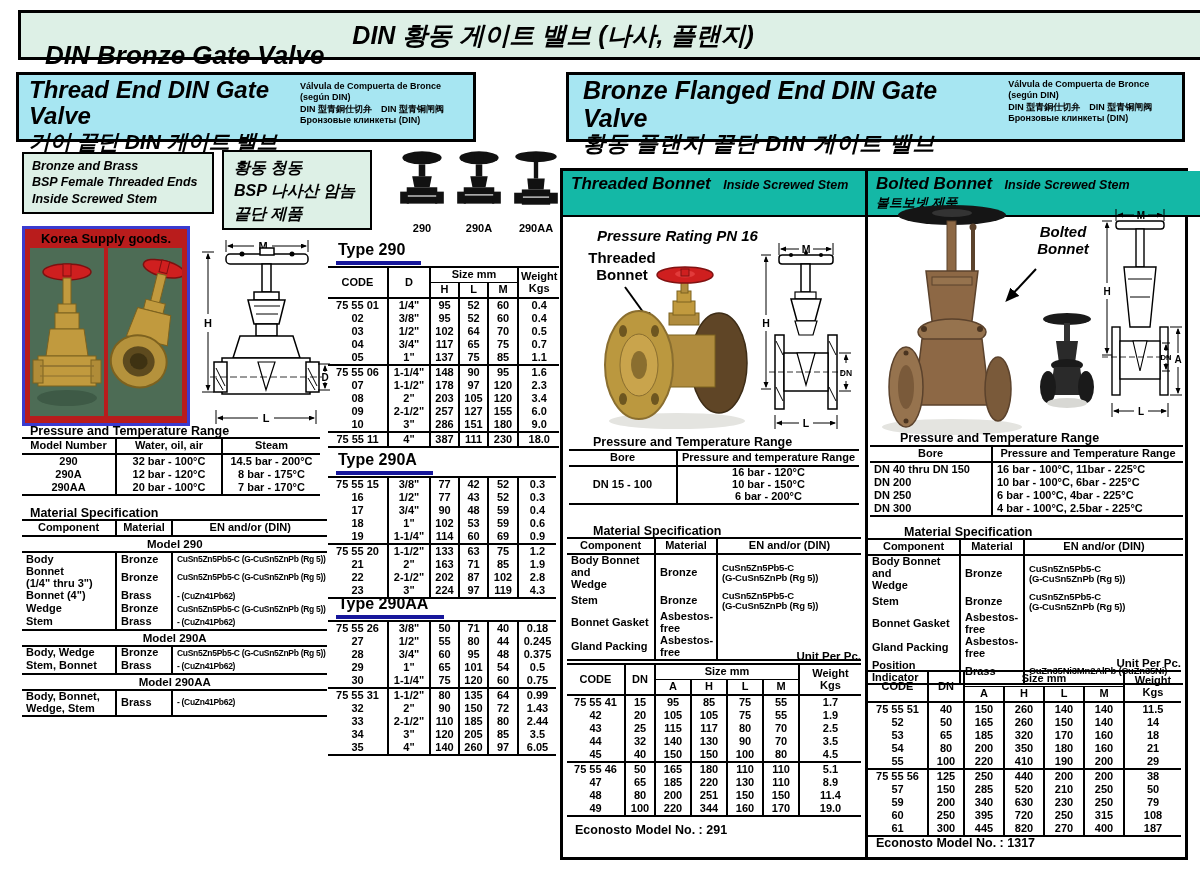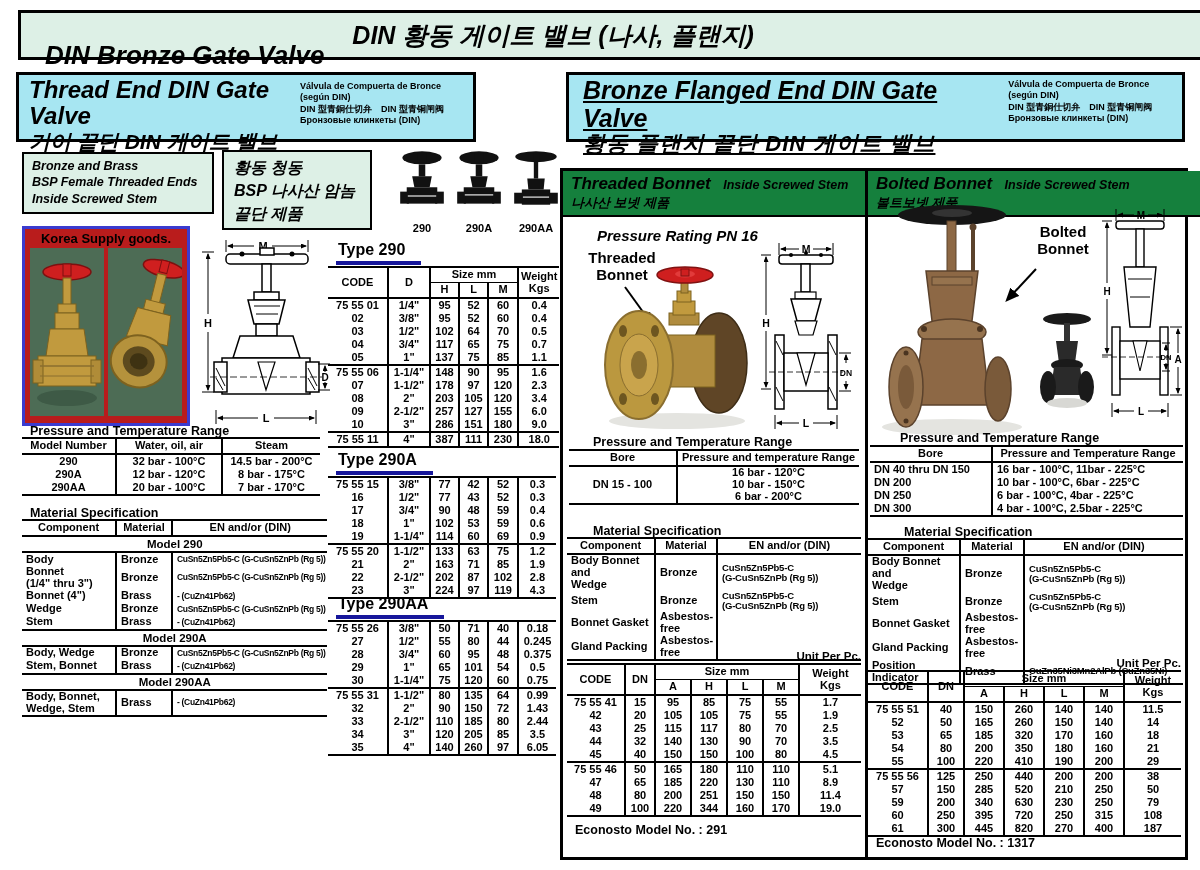--- a/index.html
+++ b/index.html
@@ -26,21 +26,21 @@
   .en{font-size:8.5px !important;letter-spacing:-0.3px;white-space:nowrap;}
   .en2{font-size:9.5px !important;letter-spacing:-0.2px;white-space:nowrap;}
   .title-sm{font-size:12.5px;font-weight:bold;}
   .type-title{font-size:16px;font-weight:bold;display:inline-block;border-bottom:4px solid #16169b;padding:0 16px 2px 2px;}
   .ptbl td{height:15px;}
   .mtbl td{font-size:10px;height:14px;line-height:1.15;}
   .rowgap td{padding-top:1px;padding-bottom:1px;}
   
   #rbox{left:560px;top:168px;width:622px;height:686px;border:3px solid #000;}
   #rdivider{left:302px;top:0;width:3px;height:686px;background:#000;}
-  .subcell{background:#15803d;border-bottom:2.5px solid #000;height:46px;box-sizing:border-box;padding:3px 8px 0 8px;}
+  .subcell{background:#14b8a6;border-bottom:2.5px solid #000;height:46px;box-sizing:border-box;padding:3px 8px 0 8px;}
   .econ{font-size:12.5px;font-weight:bold;}
   .unit{font-size:11.5px;font-weight:bold;text-align:right;}
   svg text{font-family:"Liberation Sans",sans-serif;}
 </style>
 </head>
 <body>
 
 <div class="abs banner" style="left:18px;top:10px;width:1161px;height:44px;">
   <span class="bi" style="font-size:26px;margin-top:41px;">DIN Bronze Gate Valve</span>
   <span class="bi" style="font-size:25px;margin-left:28px;">DIN 황동 게이트 밸브 (나사, 플랜지)</span>
@@ -52,21 +52,21 @@
     <div class="bi" style="font-size:21px;line-height:1.1;">기어 끝단 DIN 게이트 밸브</div>
   </div>
   <div style="width:190px;padding:6px 6px 8px 0;font-size:9px;font-weight:bold;line-height:1.25;">
     <div>Válvula de Compuerta de Bronce (según DIN)</div>
     <div>DIN 型青銅仕切弁　DIN 型青铜闸阀</div>
     <div>Бронзовые клинкеты (DIN)</div>
   </div>
 </div>
 
 <div class="abs sechead" style="left:566px;top:72px;width:613px;height:64px;">
-  <div style="padding:2px 0 16px 14px;text-decoration:underline;">
+  <div style="padding:2px 0 16px 14px;">
     <div class="bi" style="font-size:25px;line-height:1.1;">Bronze Flanged End DIN Gate Valve</div>
     <div class="bi" style="font-size:22px;line-height:1.1;letter-spacing:1px;">황동 플랜지 끝단 DIN 게이트 밸브</div>
   </div>
   <div style="width:168px;padding:4px 6px 0 0;font-size:9px;font-weight:bold;line-height:1.25;">
     <div>Válvula de Compuerta de Bronce</div>
     <div>(según DIN)</div>
     <div>DIN 型青銅仕切弁　DIN 型青铜闸阀</div>
     <div>Бронзовые клинкеты (DIN)</div>
   </div>
 </div>
@@ -622,21 +622,20 @@
       </tbody>
     </table>
   </div>
 
 <div class="abs" id="rbox">
   <div class="abs" id="rdivider"></div>
 
   <div class="abs subcell" style="left:0;top:0;width:302px;">
     <span class="bi" style="font-size:17px;">Threaded Bonnet</span>
     <span class="bi" style="font-size:12.5px;margin-left:8px;">Inside Screwed Stem</span>
-    <div class="bi" style="font-size:13px;">나사산 보넷 제품</div>
   </div>
   <div class="abs subcell" style="left:305px;top:0;width:368px;">
     <span class="bi" style="font-size:17px;">Bolted Bonnet</span>
     <span class="bi" style="font-size:12.5px;margin-left:8px;">Inside Screwed Stem</span>
     <div class="bi" style="font-size:13px;">볼트보넷 제품</div>
   </div>
 
   <div class="abs bi" style="left:34px;top:56px;font-size:15px;">Pressure Rating PN 16</div>
   <div class="abs b" style="left:0px;top:78px;width:118px;text-align:center;font-size:15px;line-height:1.15;white-space:pre-line;">Threaded
 Bonnet</div>
@@ -904,21 +903,21 @@
           <circle cx="104" cy="130" r="3" fill="#4a3420"></circle>
         <polygon points="46,140 106,140 114,206 38,206" fill="#8d6845" stroke="#5b422c" stroke-width="1.5"></polygon>
         <ellipse cx="30" cy="188" rx="17" ry="40" fill="#96734e" stroke="#5b422c" stroke-width="1.5"></ellipse>
         <ellipse cx="30" cy="188" rx="8" ry="22" fill="#7a5a3a"></ellipse>
         <ellipse cx="122" cy="190" rx="13" ry="32" fill="#7a5a3a" stroke="#5b422c" stroke-width="1.5"></ellipse>
         <circle cx="30" cy="154" r="2.5" fill="#4a3420"></circle>
           <circle cx="30" cy="222" r="2.5" fill="#4a3420"></circle>
       </svg>
     </div>
 
-    <div class="abs b" style="left:148px;top:52px;width:94px;text-align:center;font-size:15px;line-height:1.15;white-space:pre-line;">Bolted
+    <div class="abs b" style="left:148px;top:52px;width:94px;text-align:center;font-size:15px;line-height:1.15;white-space:pre-line;font-style:italic;">Bolted
 Bonnet</div>
     <svg class="abs" style="left:130px;top:92px;" width="44" height="44" viewBox="0 0 44 44">
       <defs>
           <marker id="arR" markerWidth="8" markerHeight="8" refX="5" refY="3" orient="auto">
             <path d="M0,0L7,3L0,6z" fill="#000"></path>
           </marker>
         </defs>
       <line x1="38" y1="6" x2="10" y2="36" stroke="#000" stroke-width="2" marker-end="url(#arR)"></line>
     </svg>
 

